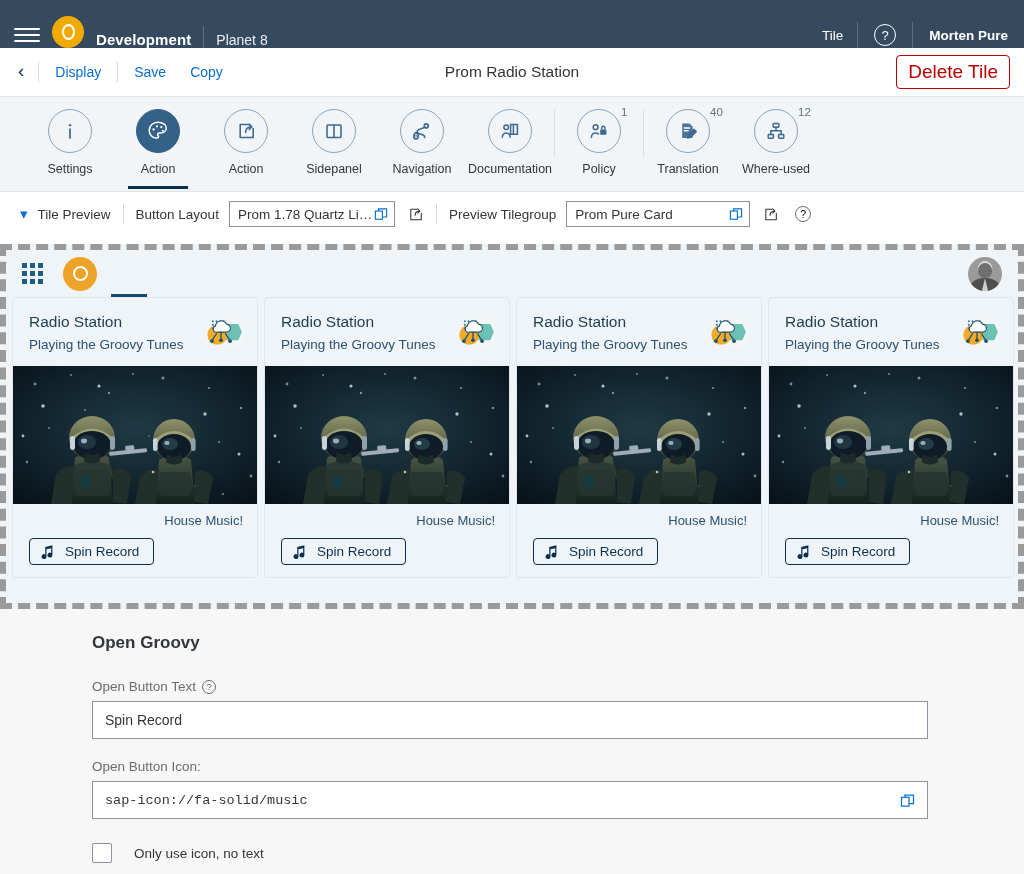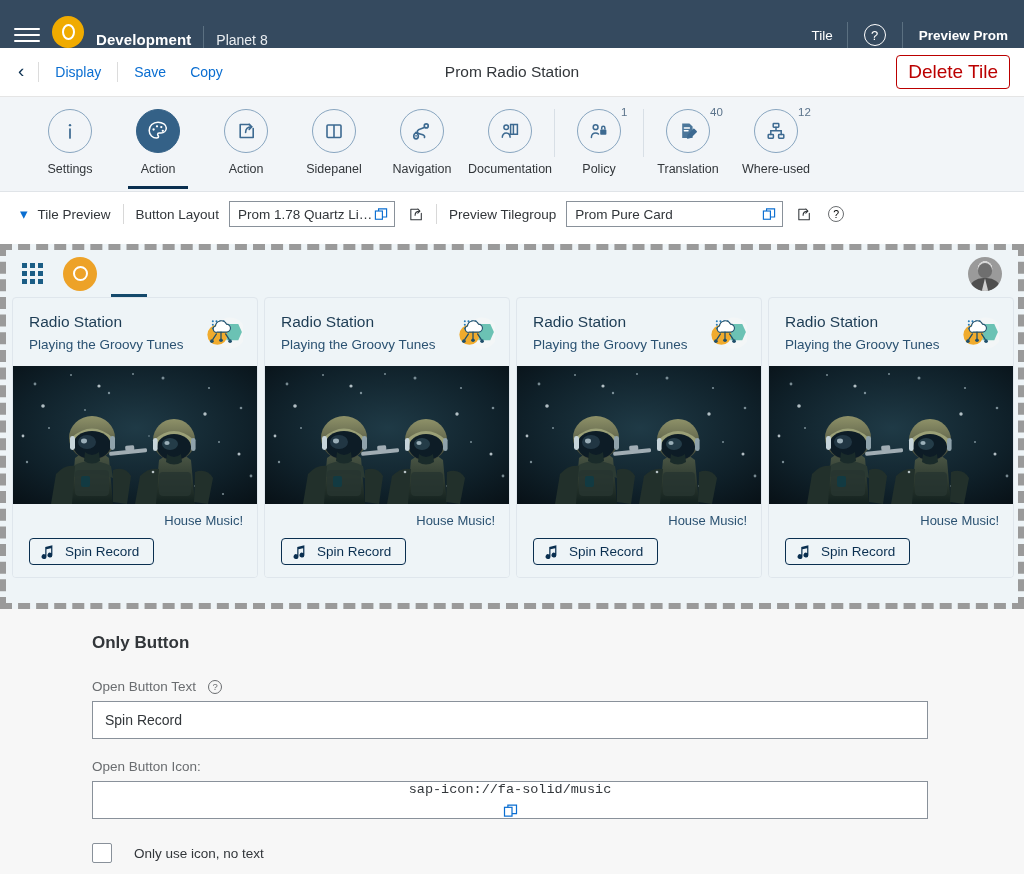--- a/index.html
+++ b/index.html
@@ -143,30 +143,30 @@
     margin-top: 10px; display: inline-flex; align-items: center; gap: 10px;
     border: 1px solid #0a2f50; border-radius: 4px; background: #eef4f7;
     padding: 5px 14px 5px 10px; font-size: 13.5px; color: #0a2f50; cursor: pointer;
     font-family: inherit;
   }
 
   
   .formwrap { background: #f7f7f7; height: 100%; padding: 24px 0 0 0; }
   .form-inner { padding-left: 92px; padding-right: 92px; }
   .form-title { font-size: 17px; font-weight: bold; color: #32363a; margin-bottom: 26px; }
-  .form-label { font-size: 13.5px; color: #6a6d70; margin-bottom: 7px; display: flex; align-items: center; gap: 12px;}
+  .form-label { font-size: 13.5px; color: #6a6d70; margin-bottom: 7px; display: flex; align-items: center; gap: 6px;}
   .help-small {
     width: 14px; height: 14px; border-radius: 50%; border: 1px solid #6a6d70;
     display: inline-flex; align-items: center; justify-content: center; font-size: 9.5px; cursor: pointer;
   }
   .form-input {
     width: 836px; height: 38px; border: 1px solid #89919a; background: #fff;
     display: flex; align-items: center; padding: 0 12px; font-size: 14px; color: #32363a;
   }
-  .form-input.mono { font-family: "Liberation Mono", monospace; font-size: 13.5px; flex-direction: column; }
+  .form-input.mono { font-family: "Liberation Mono", monospace; font-size: 13.5px; }
   .form-input .val { flex: 1; }
   .form-row { margin-bottom: 20px; }
   .checkbox-row { display: flex; align-items: center; gap: 22px; margin-top: 24px; }
   .checkbox {
     width: 20px; height: 20px; border: 1px solid #89919a; background: #fff;
     border-radius: 2px; cursor: pointer; flex: none;
   }
   .checkbox-label { font-size: 13.5px; color: #32363a; }
 
   svg { display: block; }
@@ -184,21 +184,21 @@
       <span></span>
     </div>
   <div class="shell-title">Development</div>
   <div class="shell-sep"></div>
   <div class="shell-sub">Planet 8</div>
   <div class="shell-right">
     <div class="item">Tile</div>
     <div class="vline"></div>
     <div class="help-circle">?</div>
     <div class="vline"></div>
-    <div class="user-name">Preview Prom</div>
+    <div class="user-name">Morten Pure</div>
   </div>
 </div>
 
 <div class="subheader">
   <div class="subheader-inner">
     <div class="back-arrow">‹</div>
     <div class="thin-sep"></div>
     <div class="link-btn">Display</div>
     <div class="thin-sep"></div>
     <div class="link-btn">Save</div>
@@ -337,21 +337,21 @@
   </div>
   <div class="ico-btn ico-dark" style="margin-left:12px;">
     <svg width="17" height="17" viewBox="0 0 24 24" fill="none" stroke="currentColor" stroke-width="1.5">
       <path d="M14.6 4.6H5.4v14.8h14.8v-9" stroke-linecap="round" stroke-linejoin="round"></path>
       <path d="M11.4 13.2c0-3.4 2.6-5.8 6.4-6" stroke-linecap="round"></path>
       <path d="M15.2 4.2l3 3-3 3" stroke-linecap="round" stroke-linejoin="round"></path>
     </svg>
   </div>
   <div class="pv-sep"></div>
   <div class="pv-label">Preview Tilegroup</div>
-  <div class="pv-field" style="width:217px; margin-left:10px;">
+  <div class="pv-field" style="width:184px; margin-left:10px;">
     <span class="txt">Prom Pure Card</span>
     <span class="ico-btn ico-blue">
       <svg width="14" height="14" viewBox="0 0 16 16" fill="none" stroke="currentColor" stroke-width="1.3">
         <rect x="1.6" y="4.6" width="8" height="9.4"></rect>
           <path d="M5.2 4.6V2.2h9.2v9.2h-4.8"></path>
       </svg>
     </span>
   </div>
   <div class="ico-btn ico-dark" style="margin-left:12px;">
     <svg width="17" height="17" viewBox="0 0 24 24" fill="none" stroke="currentColor" stroke-width="1.5">
@@ -859,21 +859,21 @@
           <span>Spin Record</span>
         </button>
       </div>
     </div>
 
   </div>
 </div>
 
 <div class="formwrap">
   <div class="form-inner">
-    <div class="form-title">Only Button</div>
+    <div class="form-title">Open Groovy</div>
 
     <div class="form-row">
       <div class="form-label">
         <span>Open Button Text</span>
         <span class="help-small">?</span>
       </div>
       <div class="form-input">
         <span class="val">Spin Record</span>
       </div>
     </div>

